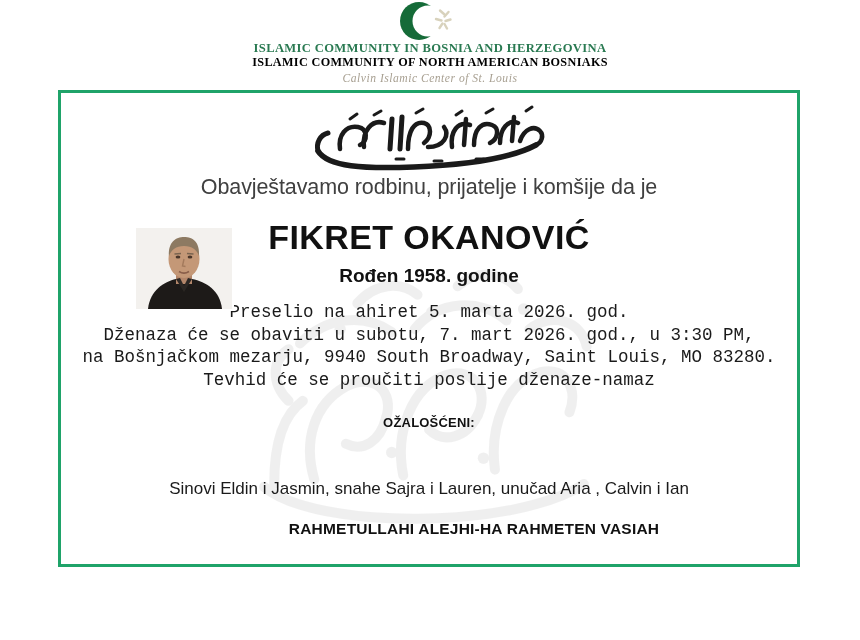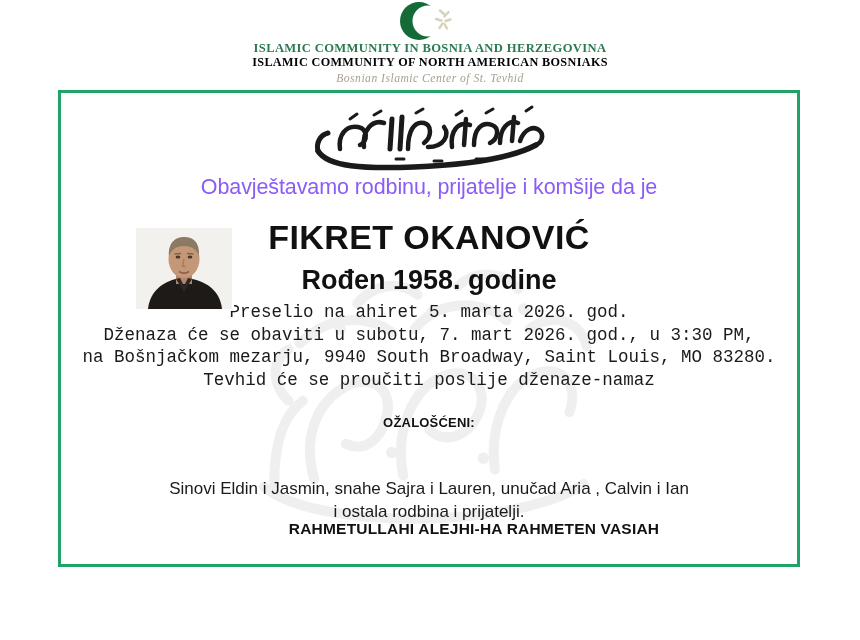--- a/index.html
+++ b/index.html
@@ -102,21 +102,21 @@
   .bismillah svg { display: block; width: 100%; height: 100%; }
 
   
   .announce {
     position: absolute;
     left: 0;
     top: 82px;
     width: 100%;
     text-align: center;
     font-size: 21.5px;
-    color: #8b5cf6;
+    color: #404040;
     letter-spacing: -0.1px;
   }
 
   .deceased-name {
     position: absolute;
     left: 0;
     top: 125px;
     width: 100%;
     text-align: center;
     font-size: 34px;
@@ -124,21 +124,21 @@
     color: #111111;
     letter-spacing: 0.4px;
   }
 
   .born-line {
     position: absolute;
     left: 0;
     top: 172px;
     width: 100%;
     text-align: center;
-    font-size: 27px;
+    font-size: 19px;
     font-weight: bold;
     color: #111111;
   }
 
   
   .photo {
     position: absolute;
     left: 73px;
     top: 133px;
     width: 96px;
@@ -225,21 +225,21 @@
           <line x1="52" y1="17" x2="57.5" y2="18.5"></line>
           <line x1="66.5" y1="17.5" x2="61.5" y2="19"></line>
           <line x1="55.5" y1="26" x2="58.5" y2="21.5"></line>
           <line x1="63" y1="26.5" x2="60.5" y2="22"></line>
         </g>
       </svg>
     </div>
 
     <div class="org-line org-line-1" style="color:#2a7a52">ISLAMIC COMMUNITY IN BOSNIA AND HERZEGOVINA</div>
     <div class="org-line org-line-2" style="color:#000000">ISLAMIC COMMUNITY OF NORTH AMERICAN BOSNIAKS</div>
-    <div class="org-sub" style="color:#a8a092">Bosnian Islamic Center of St. Tevhid</div>
+    <div class="org-sub" style="color:#a8a092">Calvin Islamic Center of St. Louis</div>
   </div>
 
   <div class="card">
 
     <div class="watermark">
       <svg viewBox="0 0 300 230" aria-hidden="true">
         <g fill="none" stroke="#555" stroke-width="7" stroke-linecap="round" stroke-linejoin="round">
           <path d="M35 170 C70 200 210 200 258 168"></path>
           <path d="M42 168 C42 140 48 120 62 110"></path>
           <path d="M70 165 C62 138 70 112 92 100 C112 90 126 104 120 122"></path>
@@ -335,20 +335,19 @@
         <div>Preselio na ahiret 5. marta  2026. god.</div>
         <div>Dženaza će se obaviti u subotu, 7. mart 2026. god., u 3:30 PM,</div>
         <div>na Bošnjačkom mezarju, 9940 South Broadway, Saint Louis, MO 83280.</div>
         <div>Tevhid će se proučiti poslije dženaze-namaz</div>
       </div>
 
       <div class="mourners-heading">OŽALOŠĆENI:</div>
 
       <div class="mourners-list">
         <div>Sinovi Eldin i Jasmin, snahe Sajra i Lauren, unučad Aria , Calvin i Ian</div>
-        <div>i  ostala rodbina i prijatelji.</div>
       </div>
 
       <div class="closing">RAHMETULLAHI ALEJHI-HA RAHMETEN VASIAH</div>
 
     </div>
   </div>
 </div>
 
 </body></html>

